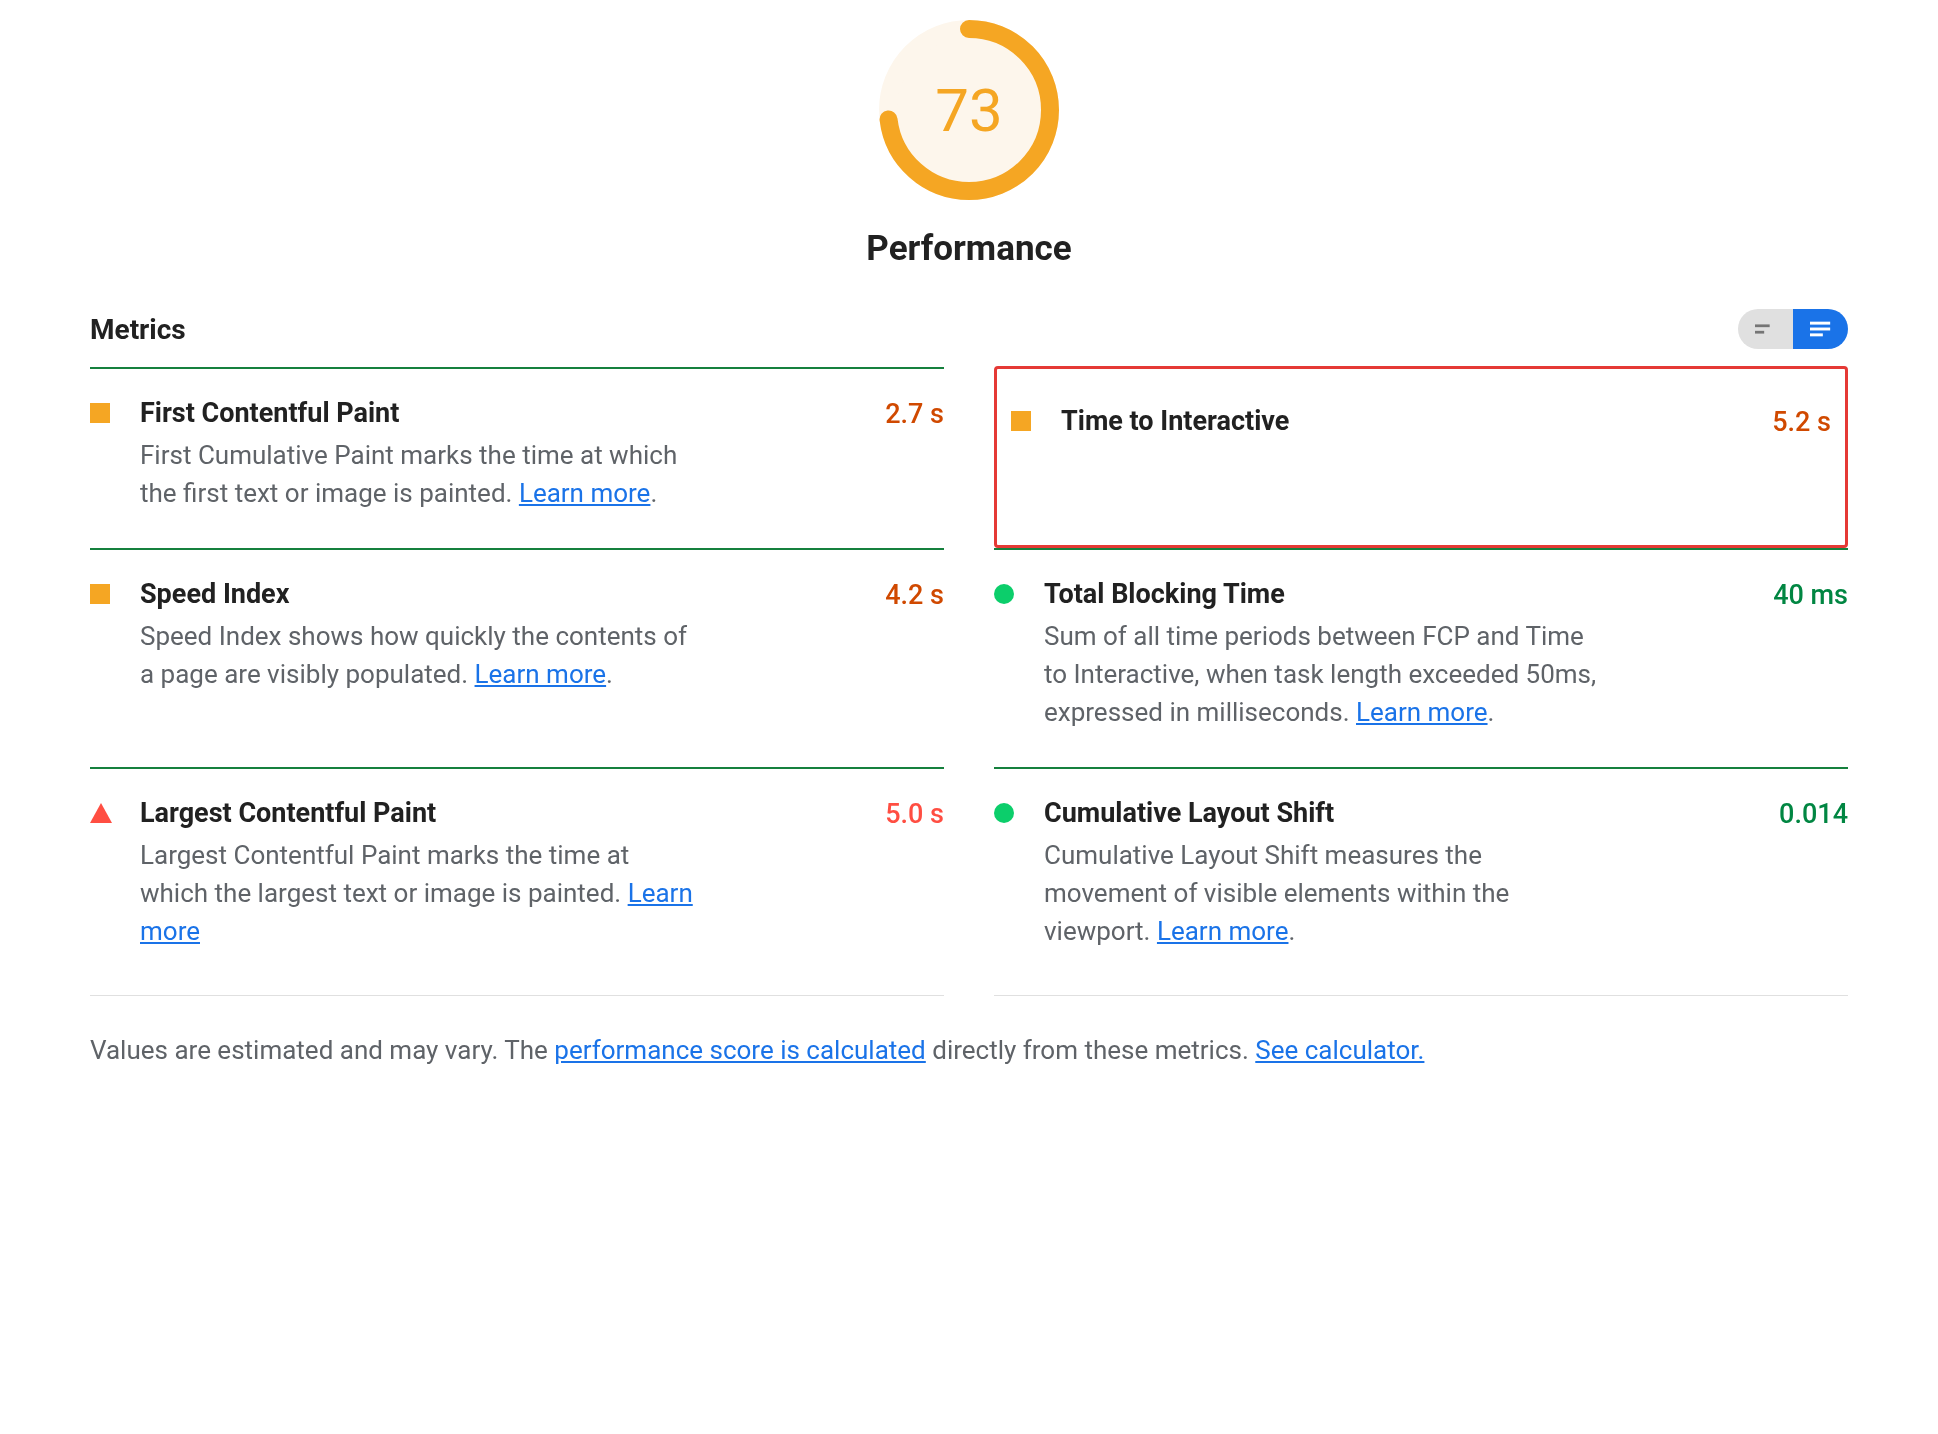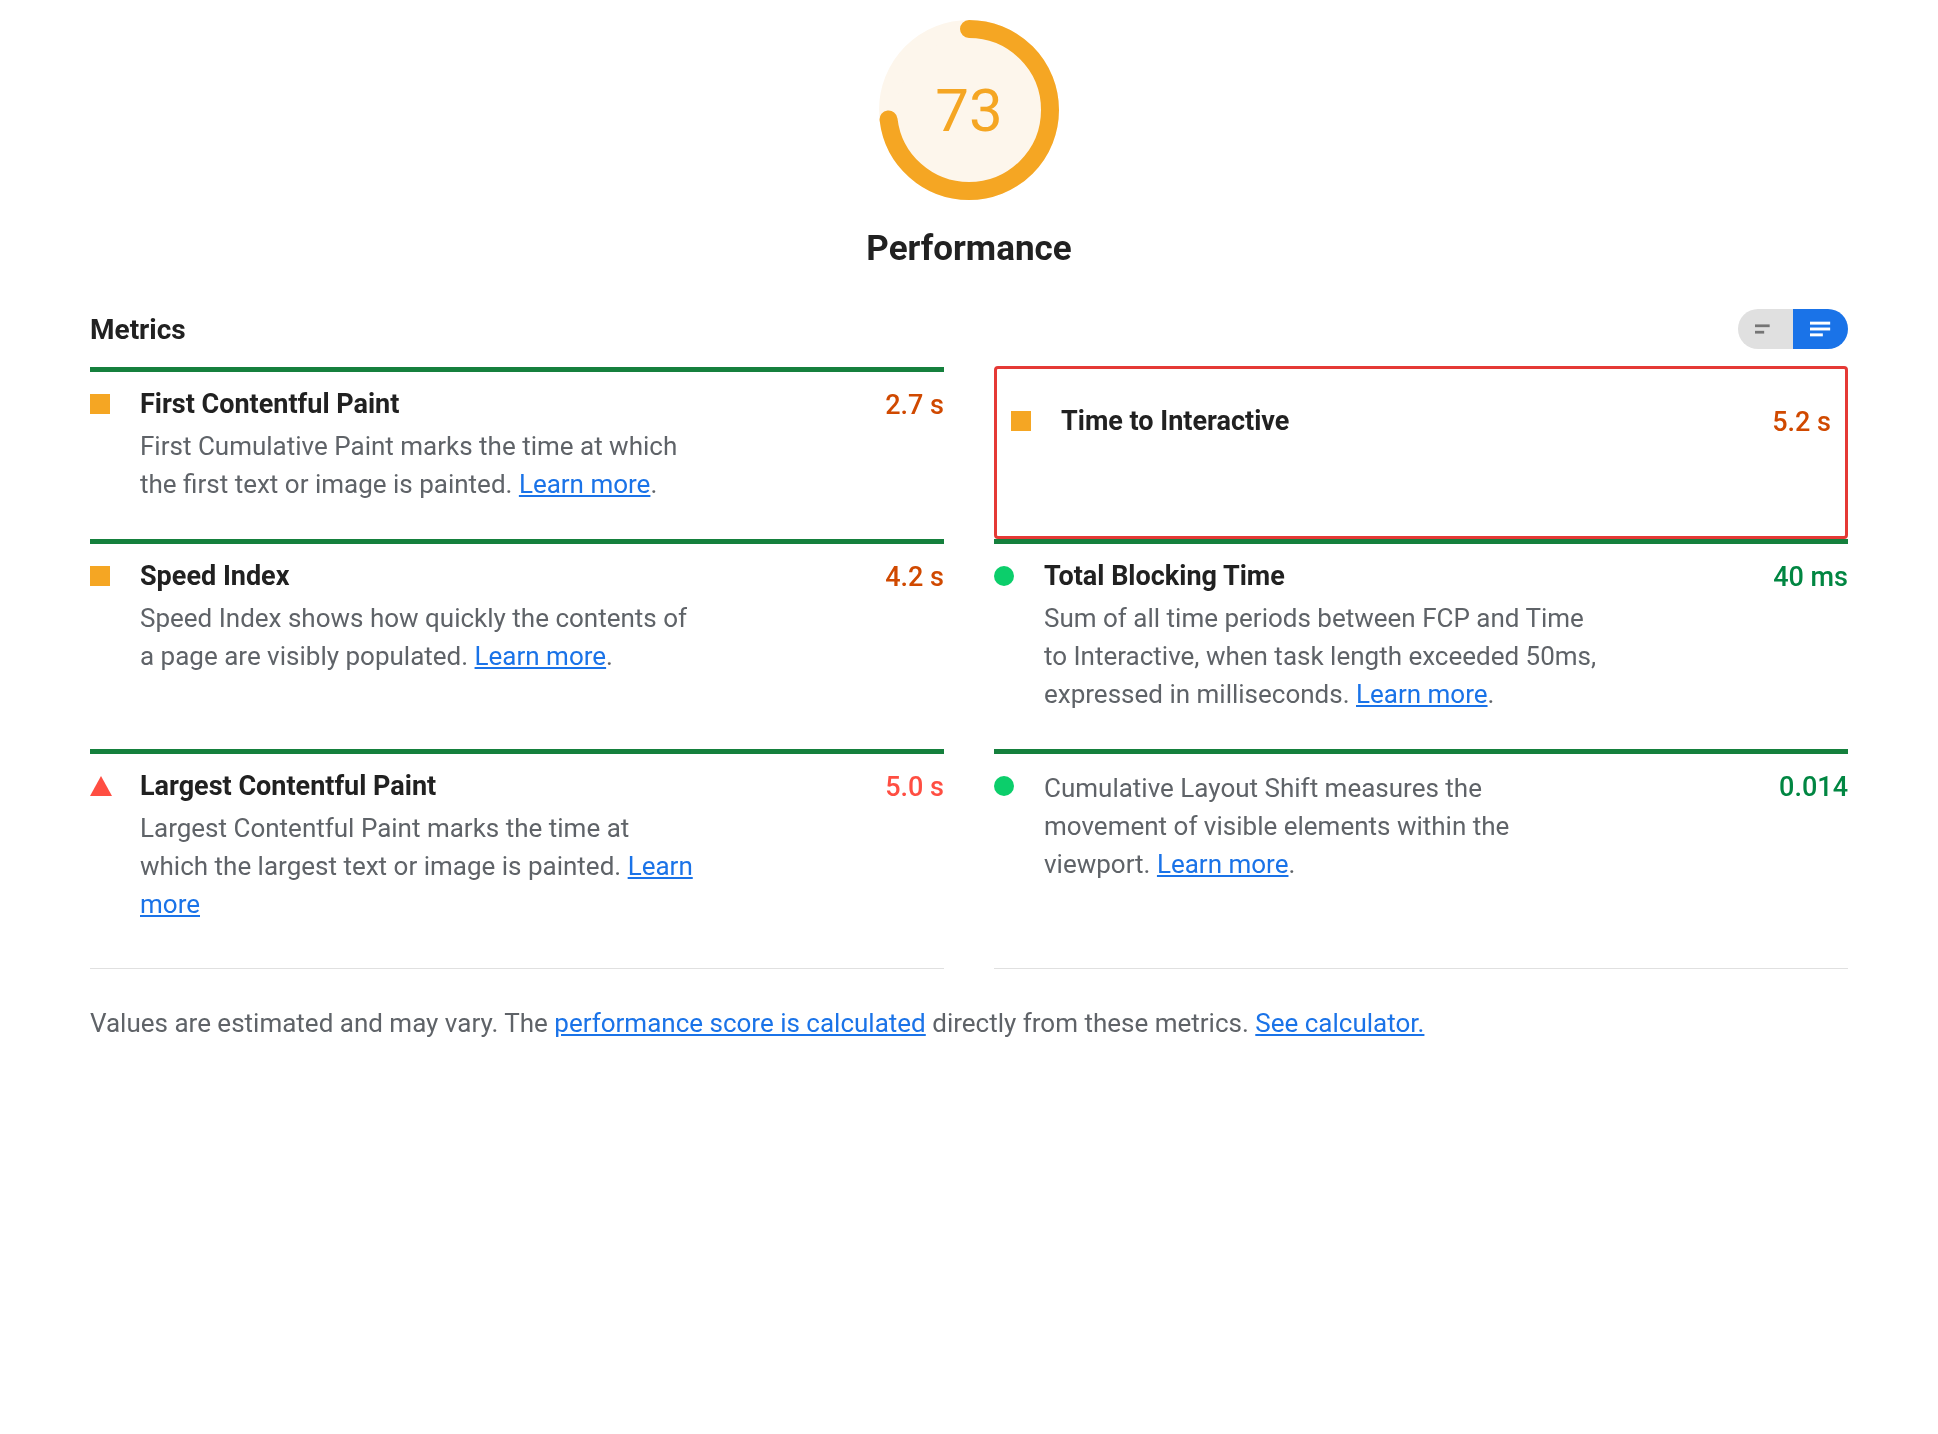--- a/index.html
+++ b/index.html
@@ -79,22 +79,22 @@
   .toggle-seg.inactive { background: #e0e0e0; }
   .toggle-seg.active   { background: #1a73e8; }
   .toggle-seg svg { width: 22px; height: 16px; }
 
   .metrics-grid {
     display: grid;
     grid-template-columns: 1fr 1fr;
     column-gap: 50px;
   }
   .metric-card {
-    border-top: 5px solid #15803d;
-    padding: 16px 0 36px 0;
+    border-top: 2px solid #15803d;
+    padding: 28px 0 36px 0;
     position: relative;
   }
   .metric-card.highlight {
     border: 3px solid #e53935;
     border-radius: 4px;
     padding: 36px 14px 32px 14px;
     margin-top: -1px;
   }
   .metric-row {
     display: flex;
@@ -255,20 +255,21 @@
         </div>
         <div class="metric-value val-red">5.0 s</div>
       </div>
     </div>
     <div class="metric-card">
       <div class="metric-row">
         <div class="status-cell">
           <div class="status-circle"></div>
         </div>
         <div class="metric-body">
+          <div class="metric-title">Cumulative Layout Shift</div>
           <div class="metric-desc"><span>Cumulative Layout Shift measures the movement of visible elements within the viewport. </span><a class="learn-more">Learn more</a><span>.</span></div>
         </div>
         <div class="metric-value val-green">0.014</div>
       </div>
     </div>
   </div>
 
 <div class="footnote-row">
   <div class="bottom-divider"></div>
   <div class="bottom-divider"></div>

